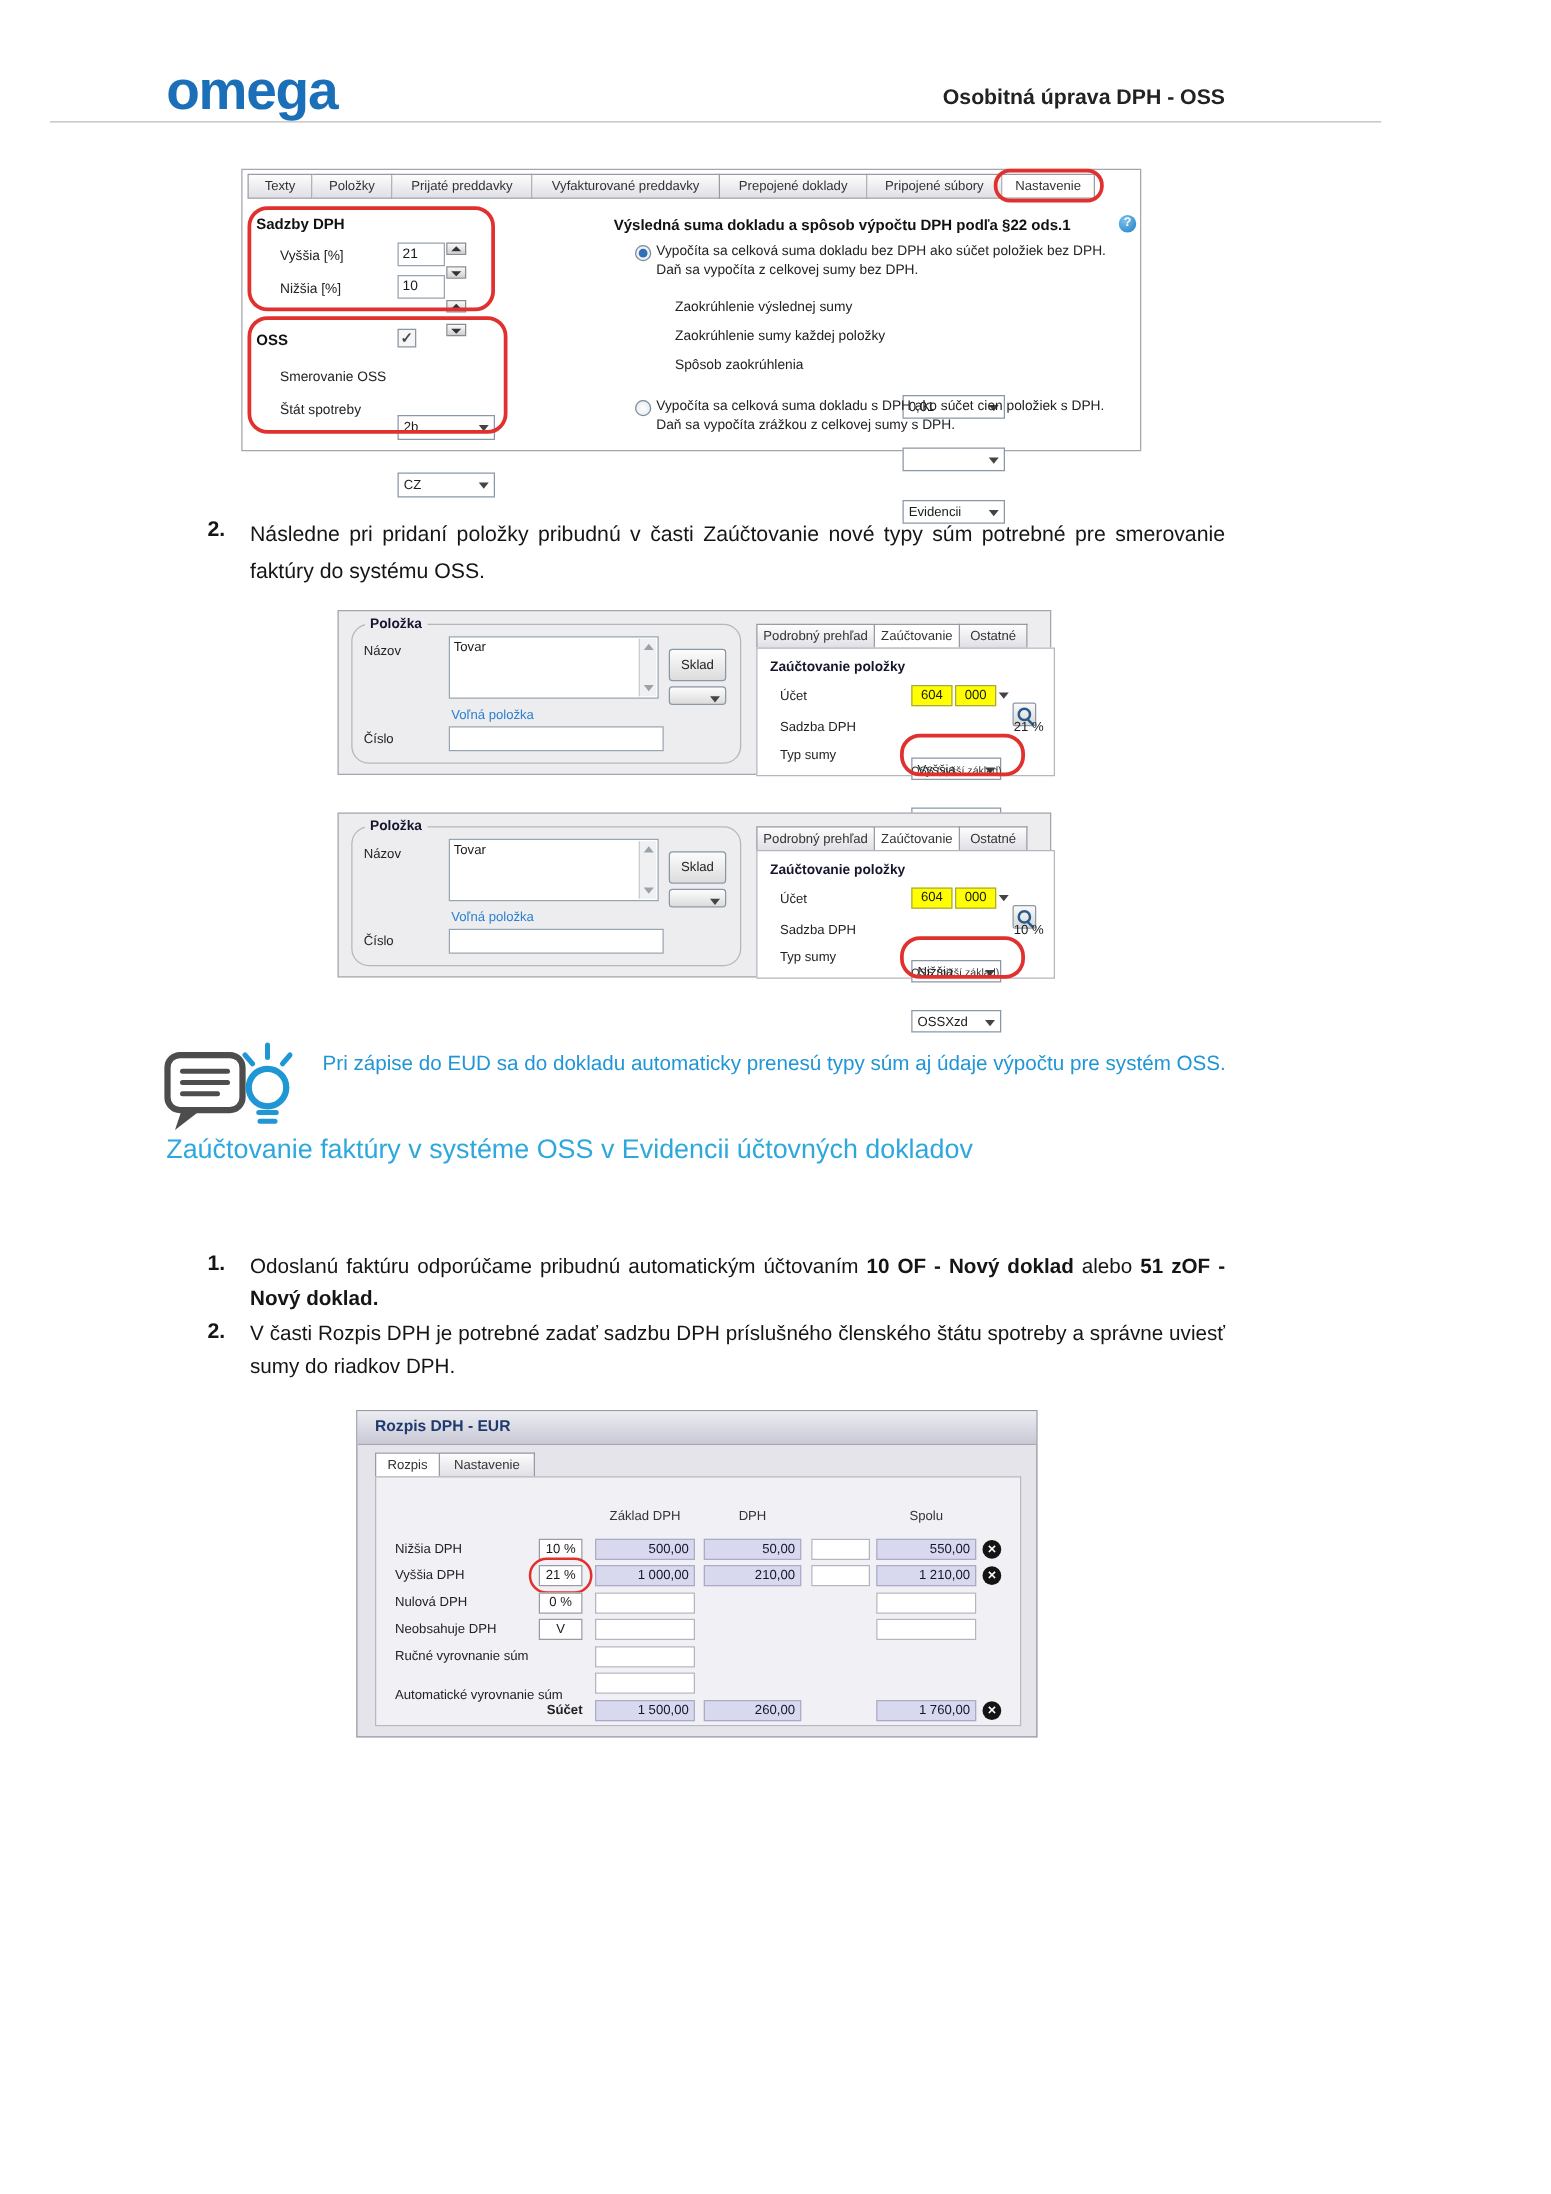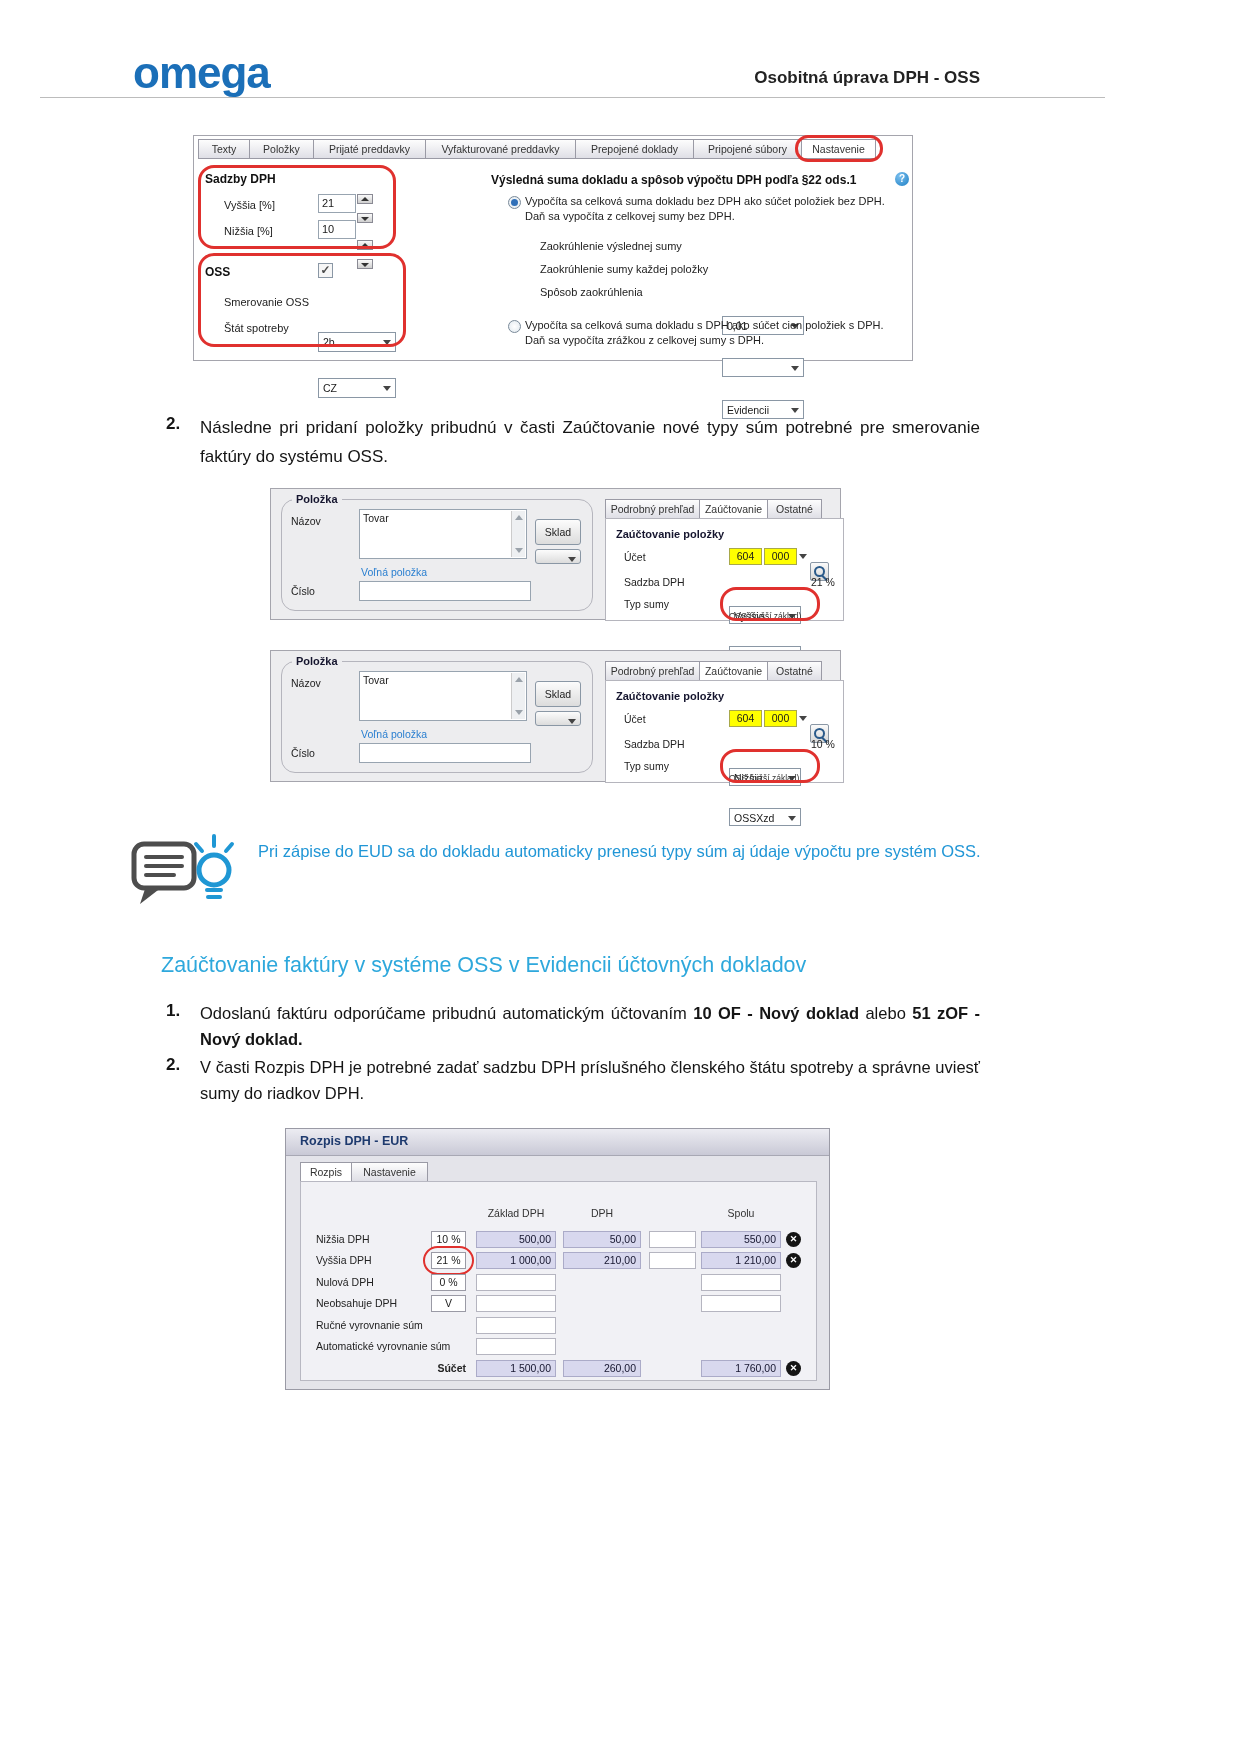--- a/index.html
+++ b/index.html
@@ -213,21 +213,21 @@
     <line x1="20" y1="55" x2="48" y2="55" stroke="#4d4d4d" stroke-width="4" stroke-linecap="round"></line>
     <circle cx="88" cy="50" r="15" fill="#fff" stroke="#1F97D4" stroke-width="5"></circle>
     <line x1="81" y1="70" x2="95" y2="70" stroke="#1F97D4" stroke-width="4" stroke-linecap="round"></line>
     <line x1="82" y1="77" x2="94" y2="77" stroke="#1F97D4" stroke-width="4" stroke-linecap="round"></line>
     <line x1="88" y1="16" x2="88" y2="26" stroke="#1F97D4" stroke-width="4" stroke-linecap="round"></line>
     <line x1="70" y1="24" x2="76" y2="31" stroke="#1F97D4" stroke-width="4" stroke-linecap="round"></line>
     <line x1="106" y1="24" x2="100" y2="31" stroke="#1F97D4" stroke-width="4" stroke-linecap="round"></line>
   </svg>
   <div class="abs tiptext" style="left:258px;top:838px;width:735px;">Pri zápise do EUD sa do dokladu automaticky prenesú typy súm aj údaje výpočtu pre systém OSS.</div>
 
-  <div class="abs h2" style="left:133px;top:953px;margin-left:28px;">Zaúčtovanie faktúry v systéme OSS v Evidencii účtovných dokladov</div>
+  <div class="abs h2" style="left:133px;top:907px;">Zaúčtovanie faktúry v systéme OSS v Evidencii účtovných dokladov</div>
 
   <div class="abs num" style="left:166px;top:1001px;">1.</div>
   <div class="abs doc2" style="left:200px;top:1000px;width:780px;"><span>Odoslanú faktúru odporúčame pribudnú automatickým účtovaním </span><b>10 OF - Nový doklad</b><span> alebo </span><b>51 zOF - Nový doklad.</b></div>
 
   <div class="abs num" style="left:166px;top:1055px;">2.</div>
   <div class="abs doc2" style="left:200px;top:1054px;width:780px;">V časti Rozpis DPH je potrebné zadať sadzbu DPH príslušného členského štátu spotreby a správne uviesť sumy do riadkov DPH.</div>
 
   <div class="abs frame" style="left:285px;top:1128px;width:545px;height:262px;background:#E4E4EA;border-color:#9a9aa5;">
     <div class="abs titlebar" style="left:0;top:0;width:100%;height:26px;">
       <span class="abs titletext" style="left:14px;top:5px;">Rozpis DPH - EUR</span>
@@ -277,21 +277,21 @@
         <span class="abs whitebox" style="left:175px;top:0;width:80px;"></span>
         <span class="abs whitebox" style="left:400px;top:0;width:80px;"></span>
       </div>
 
       <div class="abs" style="left:0;top:135px;width:517px;height:17px;">
         <span class="abs lbl10" style="left:15px;top:2px;">Ručné vyrovnanie súm</span>
         <span class="abs whitebox" style="left:175px;top:0;width:80px;"></span>
       </div>
 
       <div class="abs" style="left:0;top:156px;width:517px;height:17px;">
-        <span class="abs lbl10" style="left:15px;top:2px;">Automatické vyrovnanie súm</span>
+        <span class="abs lbl10" style="left:15px;top:12px;">Automatické vyrovnanie súm</span>
         <span class="abs whitebox" style="left:175px;top:0;width:80px;"></span>
       </div>
 
       <div class="abs" style="left:0;top:178px;width:517px;height:17px;">
         <span class="abs lbl10" style="left:95px;top:2px;width:70px;text-align:right;font-weight:bold;">Súčet</span>
         <span class="abs lav" style="left:175px;top:0;width:80px;">1 500,00</span>
         <span class="abs lav" style="left:262px;top:0;width:78px;">260,00</span>
         <span class="abs lav" style="left:400px;top:0;width:80px;">1 760,00</span>
         <span class="abs closeic" style="left:485px;top:1px;">✕</span>
       </div>

